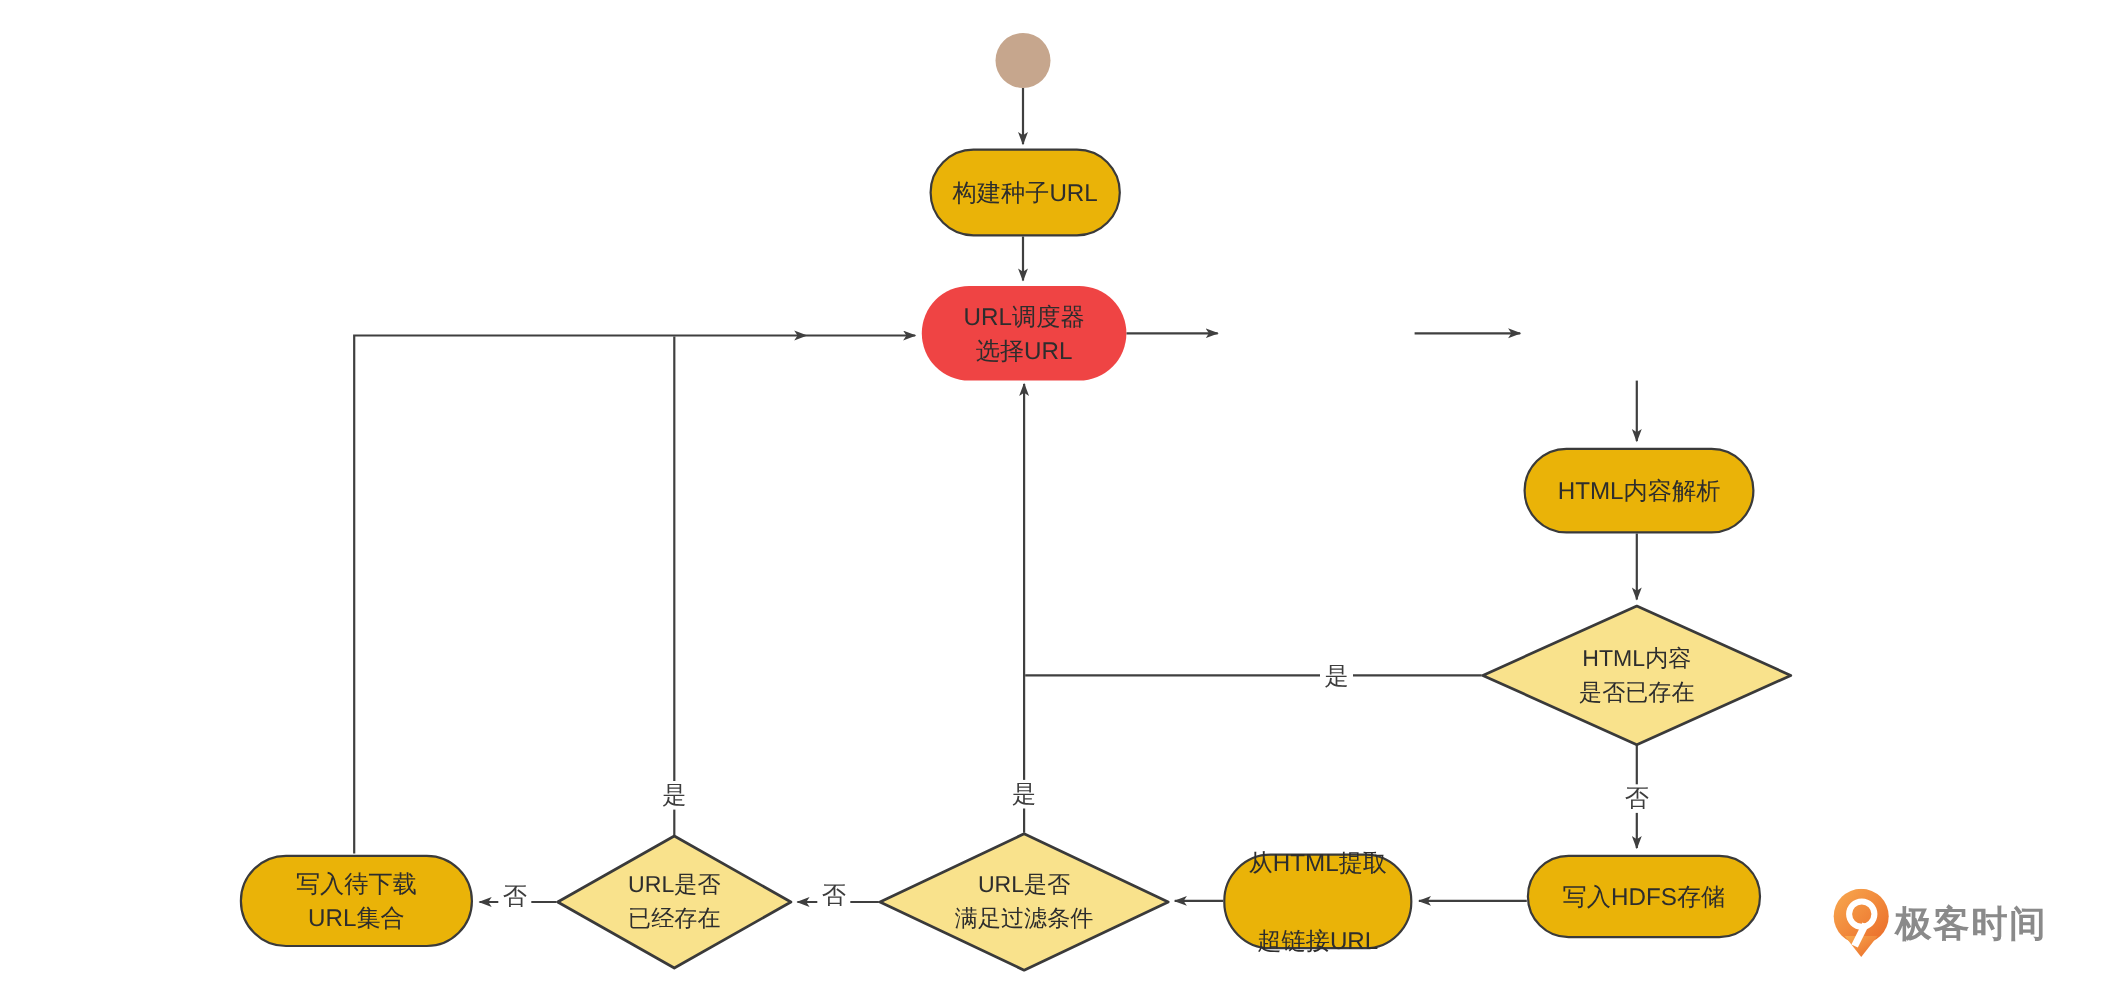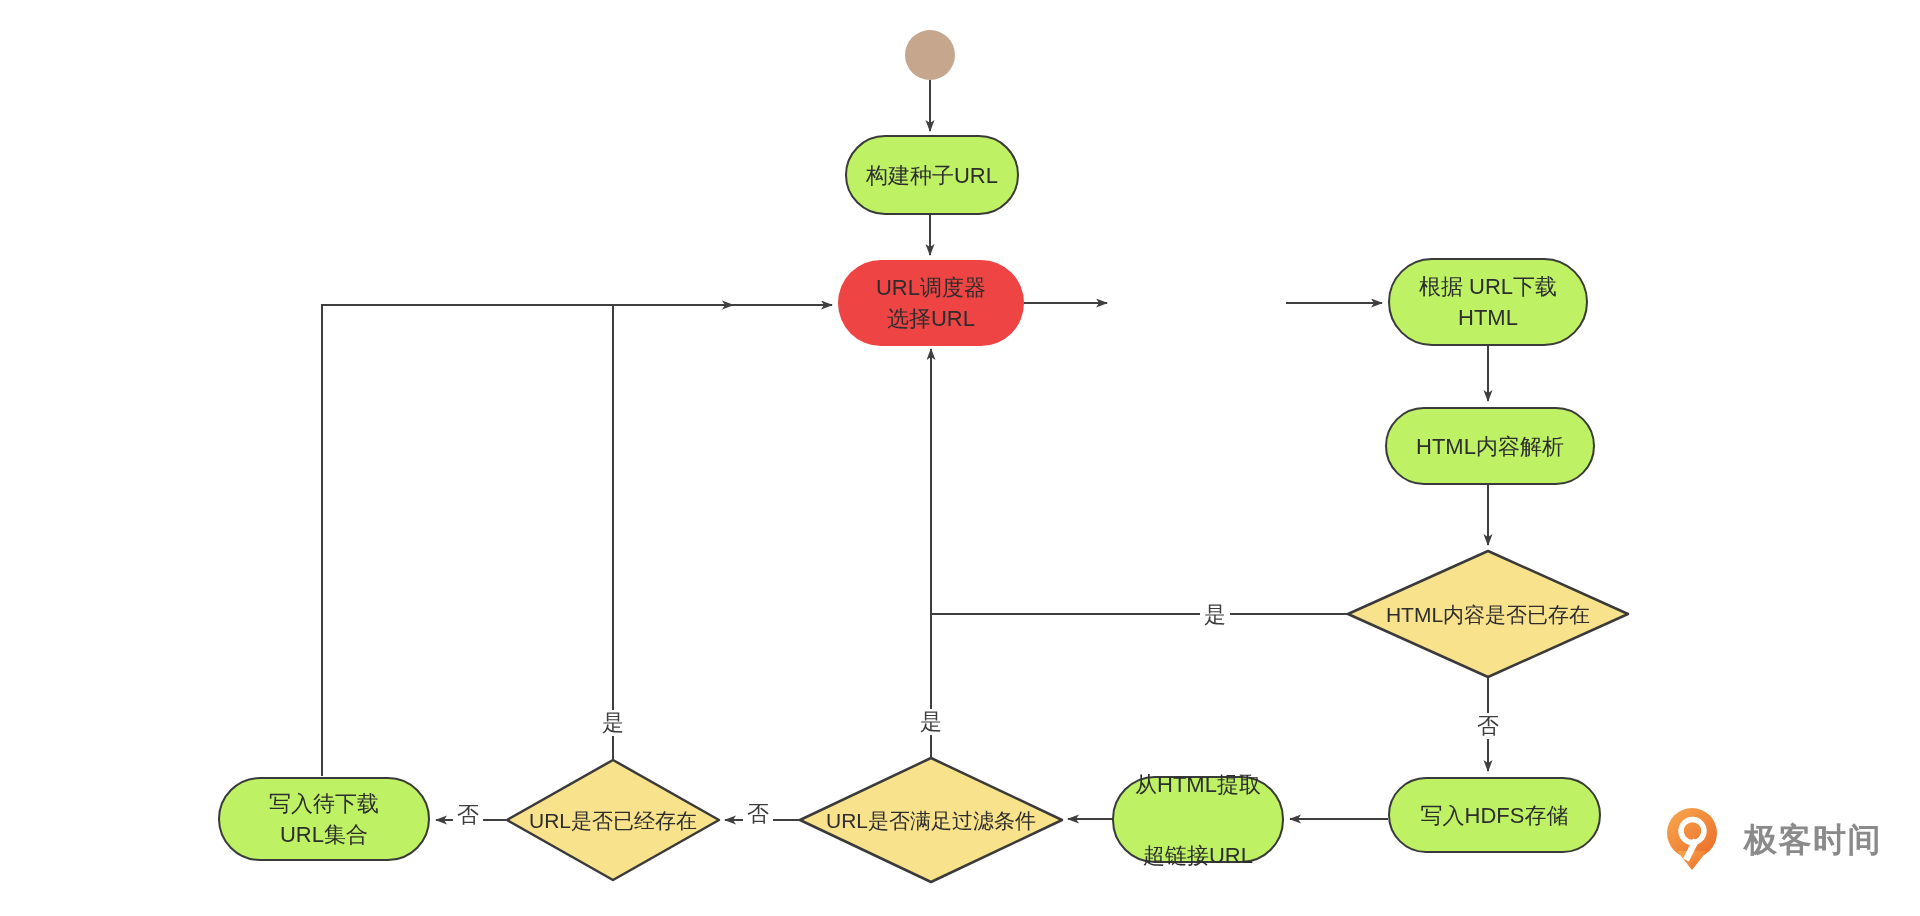--- a/index.html
+++ b/index.html
@@ -21,21 +21,21 @@
     height: 916px;
   }
 
   
   .node {
     position: absolute;
     display: flex;
     flex-direction: column;
     align-items: center;
     justify-content: center;
-    background: #bef264;
+    background: #eab308;
     border: 2.5px solid #3a3a3a;
     border-radius: 45px;
     color: #2d2d2d;
     font-size: 22px;
     line-height: 31px;
     text-align: center;
     white-space: nowrap;
   }
   .node.accent {
     background: #ef4444;
@@ -44,21 +44,21 @@
   .start-circle {
     position: absolute;
     width: 50px;
     height: 50px;
     border-radius: 50%;
     background: #c6a68d;
   }
   .diamond-text {
     position: absolute;
     display: flex;
-    flex-direction: row;
+    flex-direction: column;
     align-items: center;
     justify-content: center;
     color: #2d2d2d;
     font-size: 21px;
     line-height: 31px;
     text-align: center;
     white-space: nowrap;
   }
 
   
@@ -73,21 +73,21 @@
     white-space: nowrap;
   }
 
   
   .logo {
     position: absolute;
     left: 1666px;
     top: 808px;
     display: flex;
     align-items: center;
-    gap: 24px;
+    gap: 3px;
   }
   .logo-text {
     color: #8a8a8a;
     font-size: 33px;
     font-weight: 700;
     letter-spacing: 1.5px;
     white-space: nowrap;
   }
 </style>
 </head>
@@ -153,24 +153,20 @@
   <div class="node" style="left:845px; top:135px; width:174px; height:80px; border-radius:40px;">
     <span>构建种子URL</span>
   </div>
 
   <div class="node accent" style="left:838px; top:260px; width:186px; height:86px; border-radius:43px;">
     <span>URL调度器</span>
     <span>选择URL</span>
   </div>
 
 
-  <div class="node" style="left:1388px; top:258px; width:200px; height:88px; border-radius:44px;">
-    <span>根据 URL下载</span>
-    <span>HTML</span>
-  </div>
 
   <div class="node" style="left:1385px; top:407px; width:210px; height:78px; border-radius:39px;">
     <span>HTML内容解析</span>
   </div>
 
   <div class="node" style="left:1388px; top:777px; width:213px; height:76px; border-radius:42px;">
     <span>写入HDFS存储</span>
   </div>
 
   <div class="node" style="left:1112px; top:776px; width:172px; height:87px; border-radius:43px;gap:40px;">

